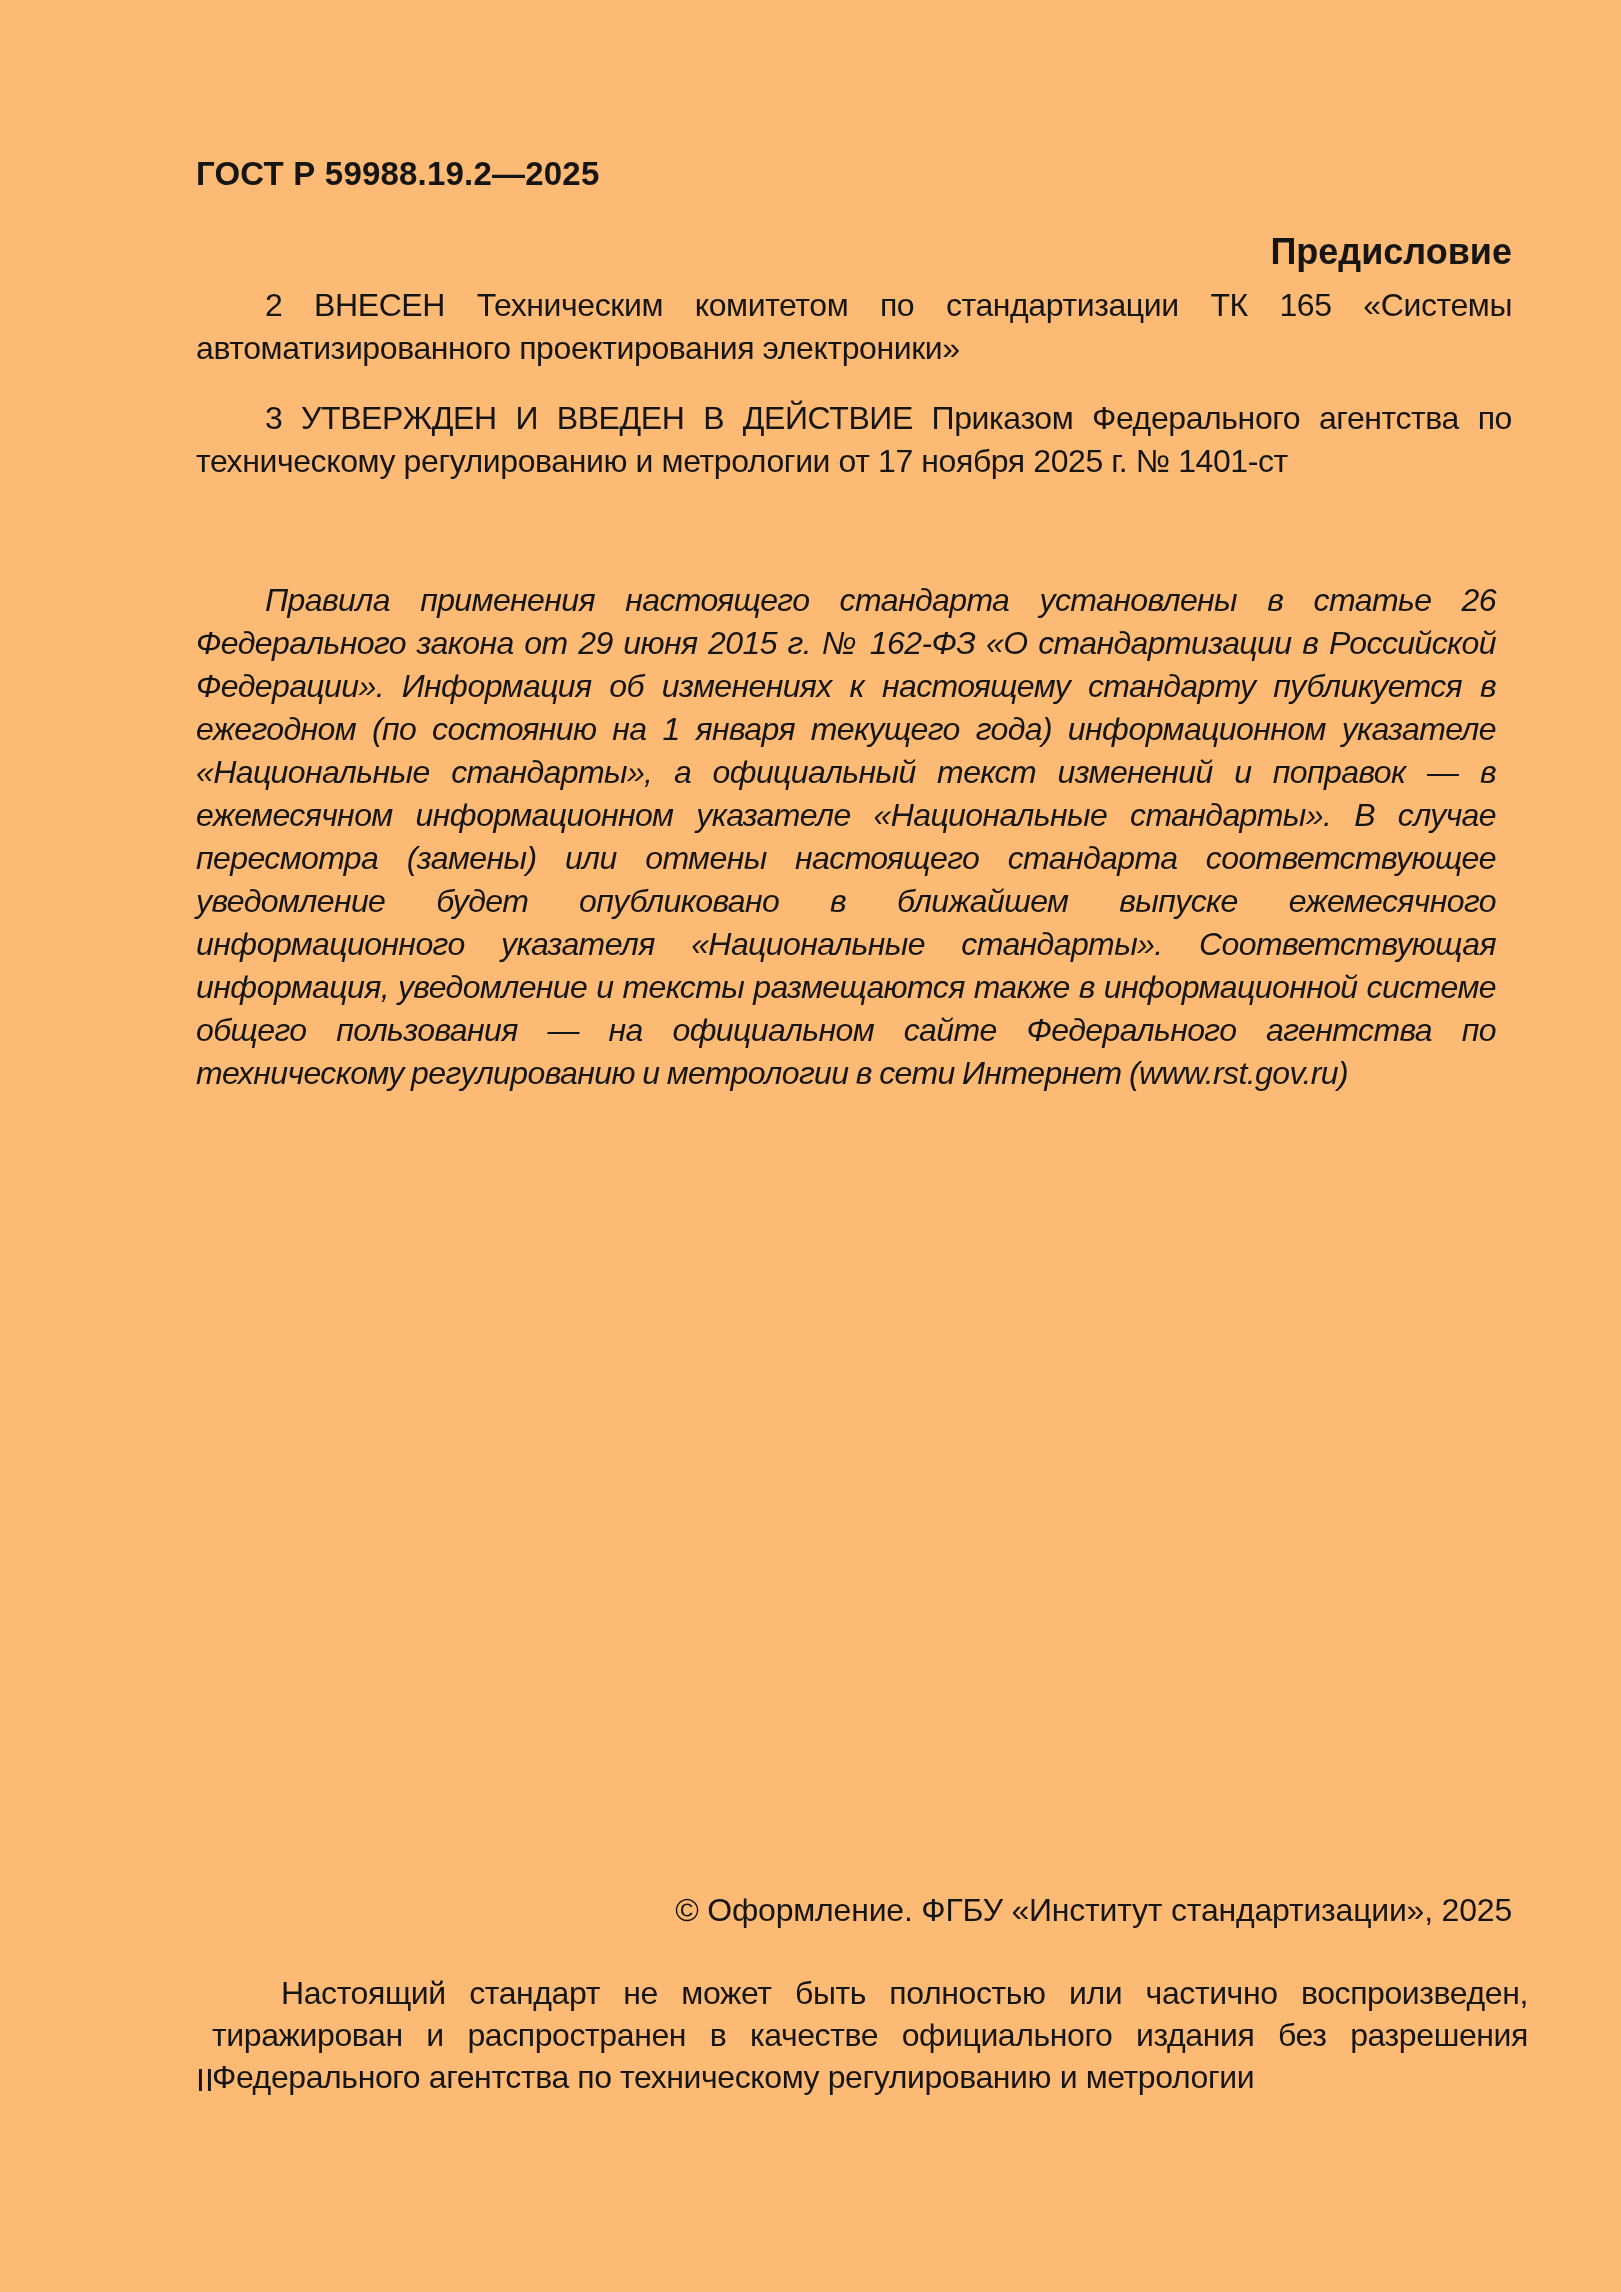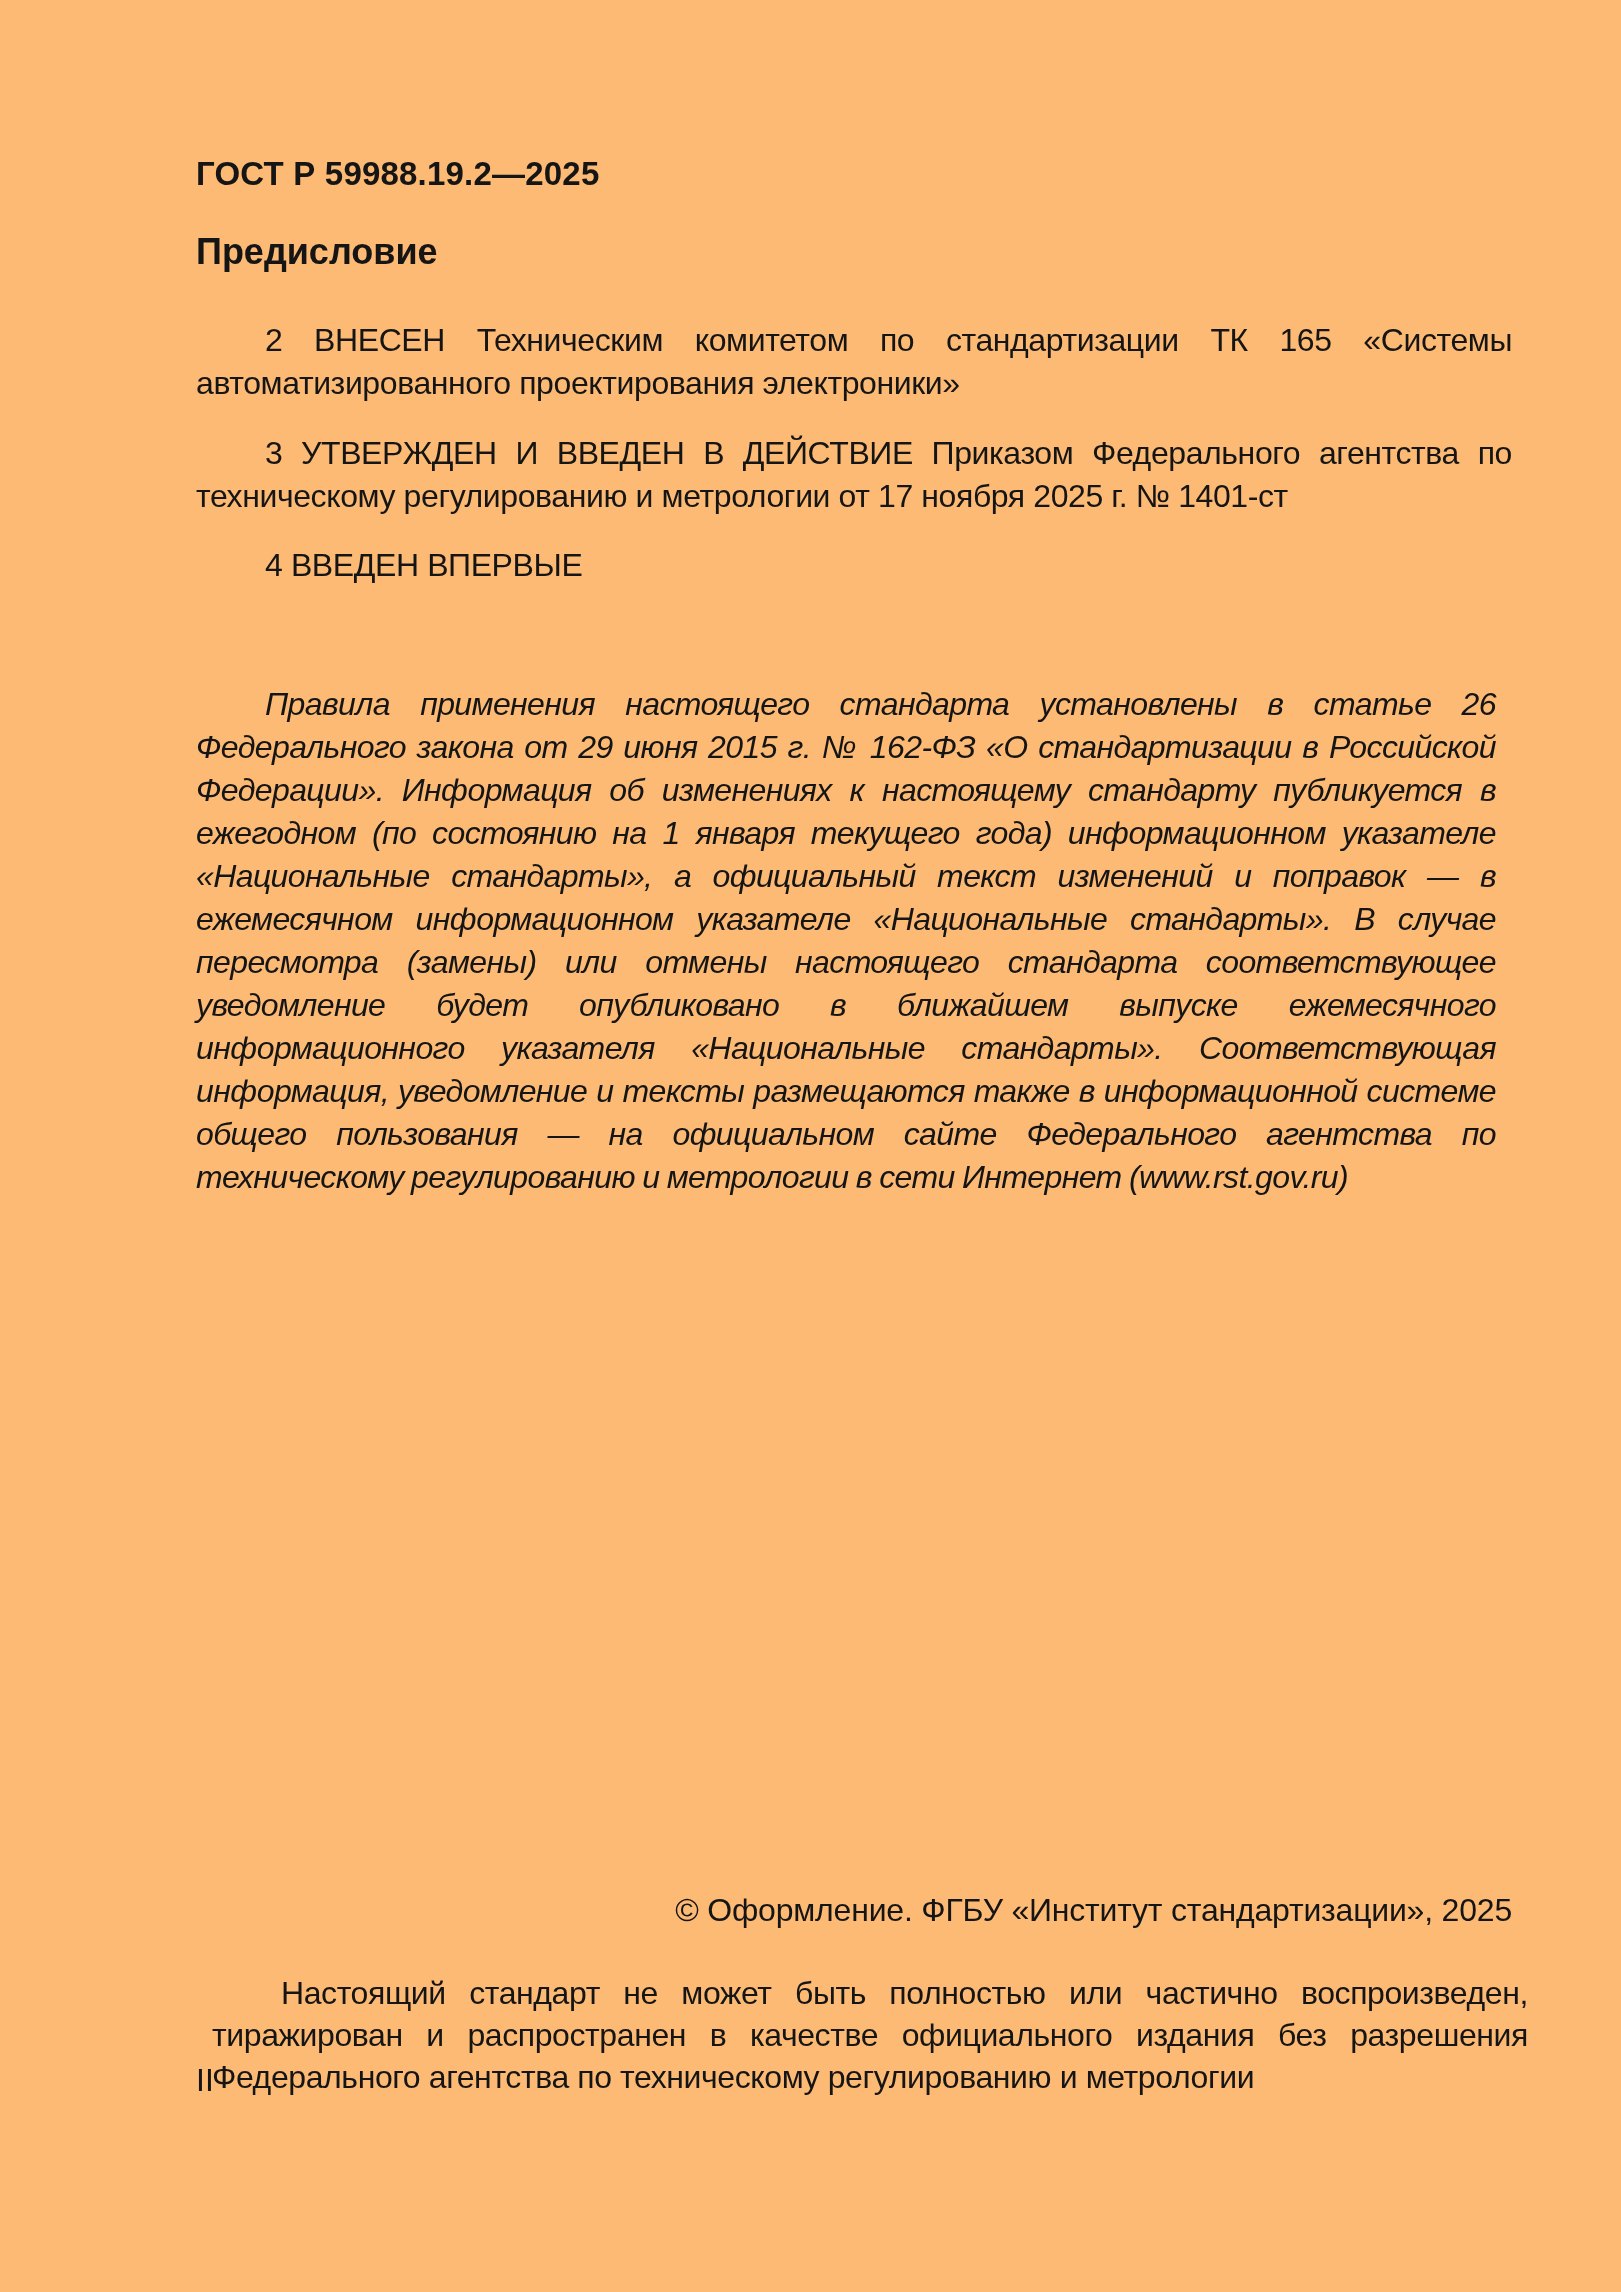--- a/index.html
+++ b/index.html
@@ -29,22 +29,22 @@
   }
   .doc-header {
     font-size: 33px;
     font-weight: 700;
     letter-spacing: 0.2px;
     line-height: 43px;
   }
   .section-title {
     font-size: 36px;
     font-weight: 700;
-    text-align: left;
-    margin: 35px 0 46px 0;
+    text-align: right;
+    margin: 35px 0 11px 0;
     line-height: 43px;
   }
   p.item {
     font-size: 32px;
     line-height: 43px;
     text-align: justify;
     text-indent: 69px;
     letter-spacing: -0.4px;
     margin: 0 0 26.5px 0;
   }
@@ -93,21 +93,20 @@
   <div class="col">
     <div class="doc-header">ГОСТ Р 59988.19.2—2025</div>
 
     <div class="section-title">Предисловие</div>
 
 
     <p class="item">2 ВНЕСЕН Техническим комитетом по стандартизации ТК 165 «Системы автоматизированного проектирования электроники»</p>
 
     <p class="item">3 УТВЕРЖДЕН И ВВЕДЕН В ДЕЙСТВИЕ Приказом Федерального агентства по техническому регулированию и метрологии от 17 ноября 2025 г. № 1401-ст</p>
 
-    <p class="item">4 ВВЕДЕН ВПЕРВЫЕ</p>
 
     <p class="legal">Правила применения настоящего стандарта установлены в статье 26 Федерального закона от 29 июня 2015 г. № 162-ФЗ «О стандартизации в Российской Федерации». Информация об изменениях к настоящему стандарту публикуется в ежегодном (по состоянию на 1 января текущего года) информационном указателе «Национальные стандарты», а официальный текст изменений и поправок — в ежемесячном информационном указателе «Национальные стандарты». В случае пересмотра (замены) или отмены настоящего стандарта соответствующее уведомление будет опубликовано в ближайшем выпуске ежемесячного информационного указателя «Национальные стандарты». Соответствующая информация, уведомление и тексты размещаются также в информационной системе общего пользования — на официальном сайте Федерального агентства по техническому регулированию и метрологии в сети Интернет (www.rst.gov.ru)</p>
   </div>
 
   <div class="copyright">© Оформление. ФГБУ «Институт стандартизации», 2025</div>
 
   <p class="restriction">Настоящий стандарт не может быть полностью или частично воспроизведен, тиражирован и распространен в качестве официального издания без разрешения Федерального агентства по техническому регулированию и метрологии</p>
 
   <div class="page-number">II</div>
 

